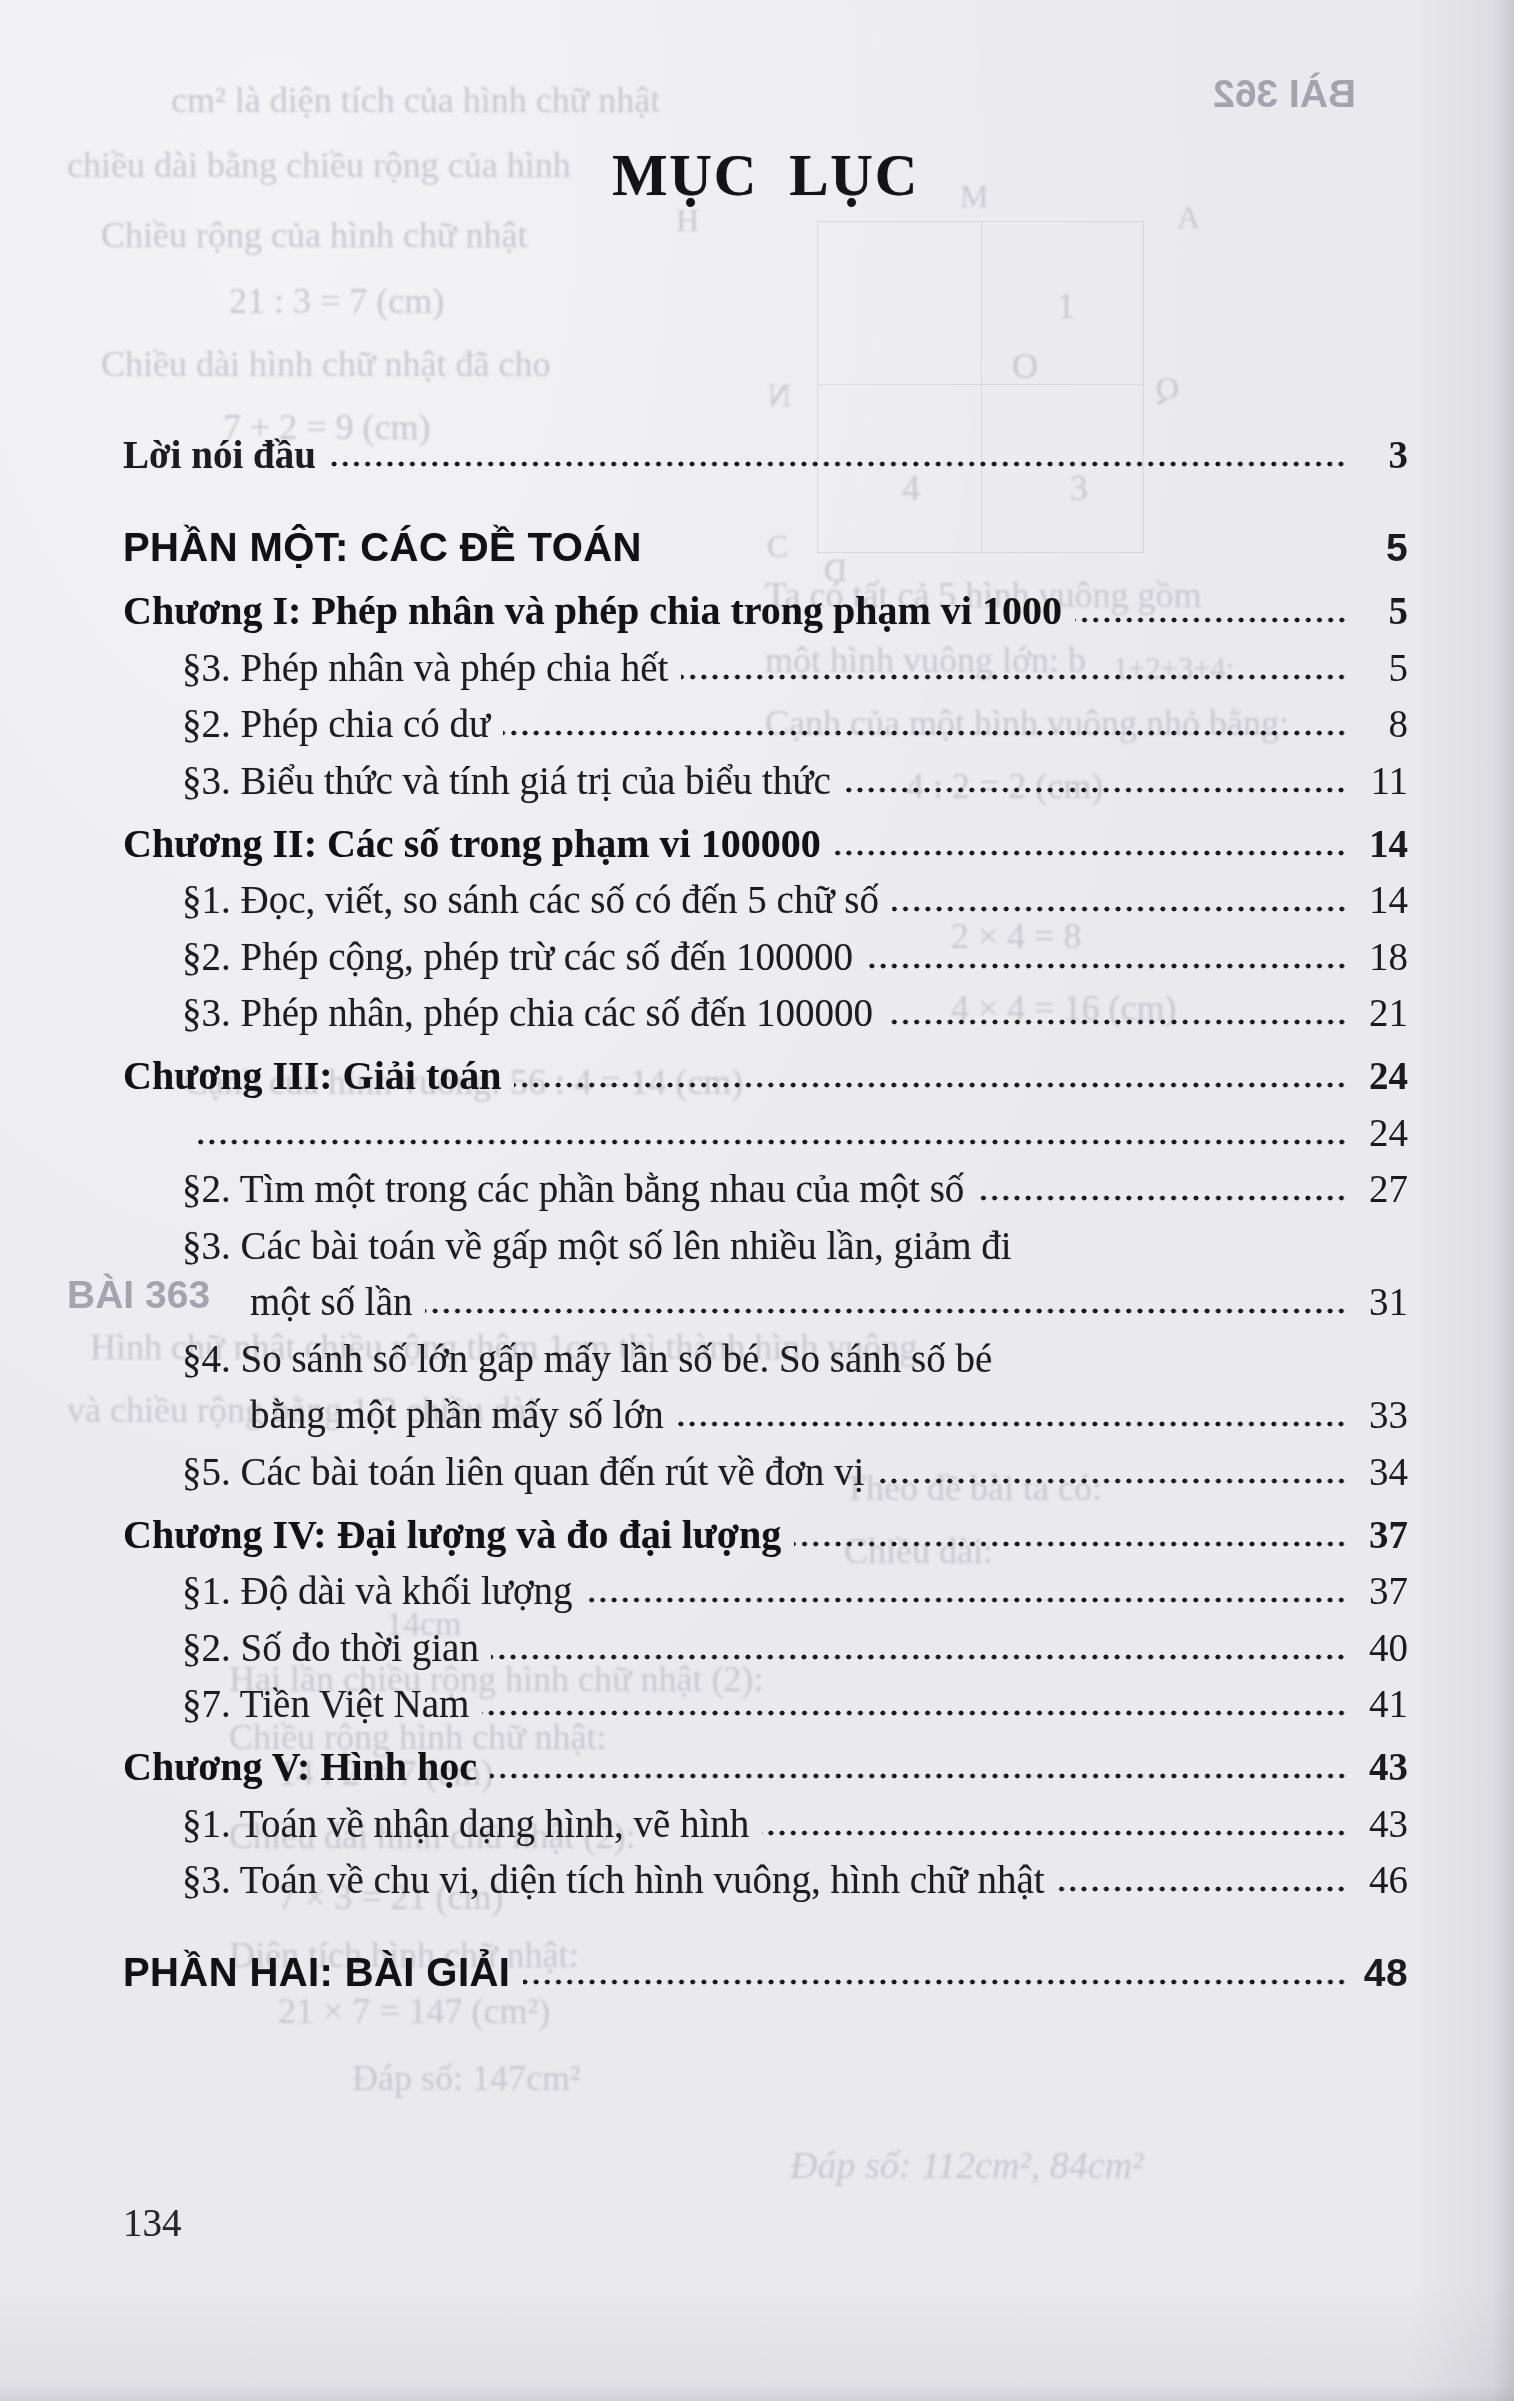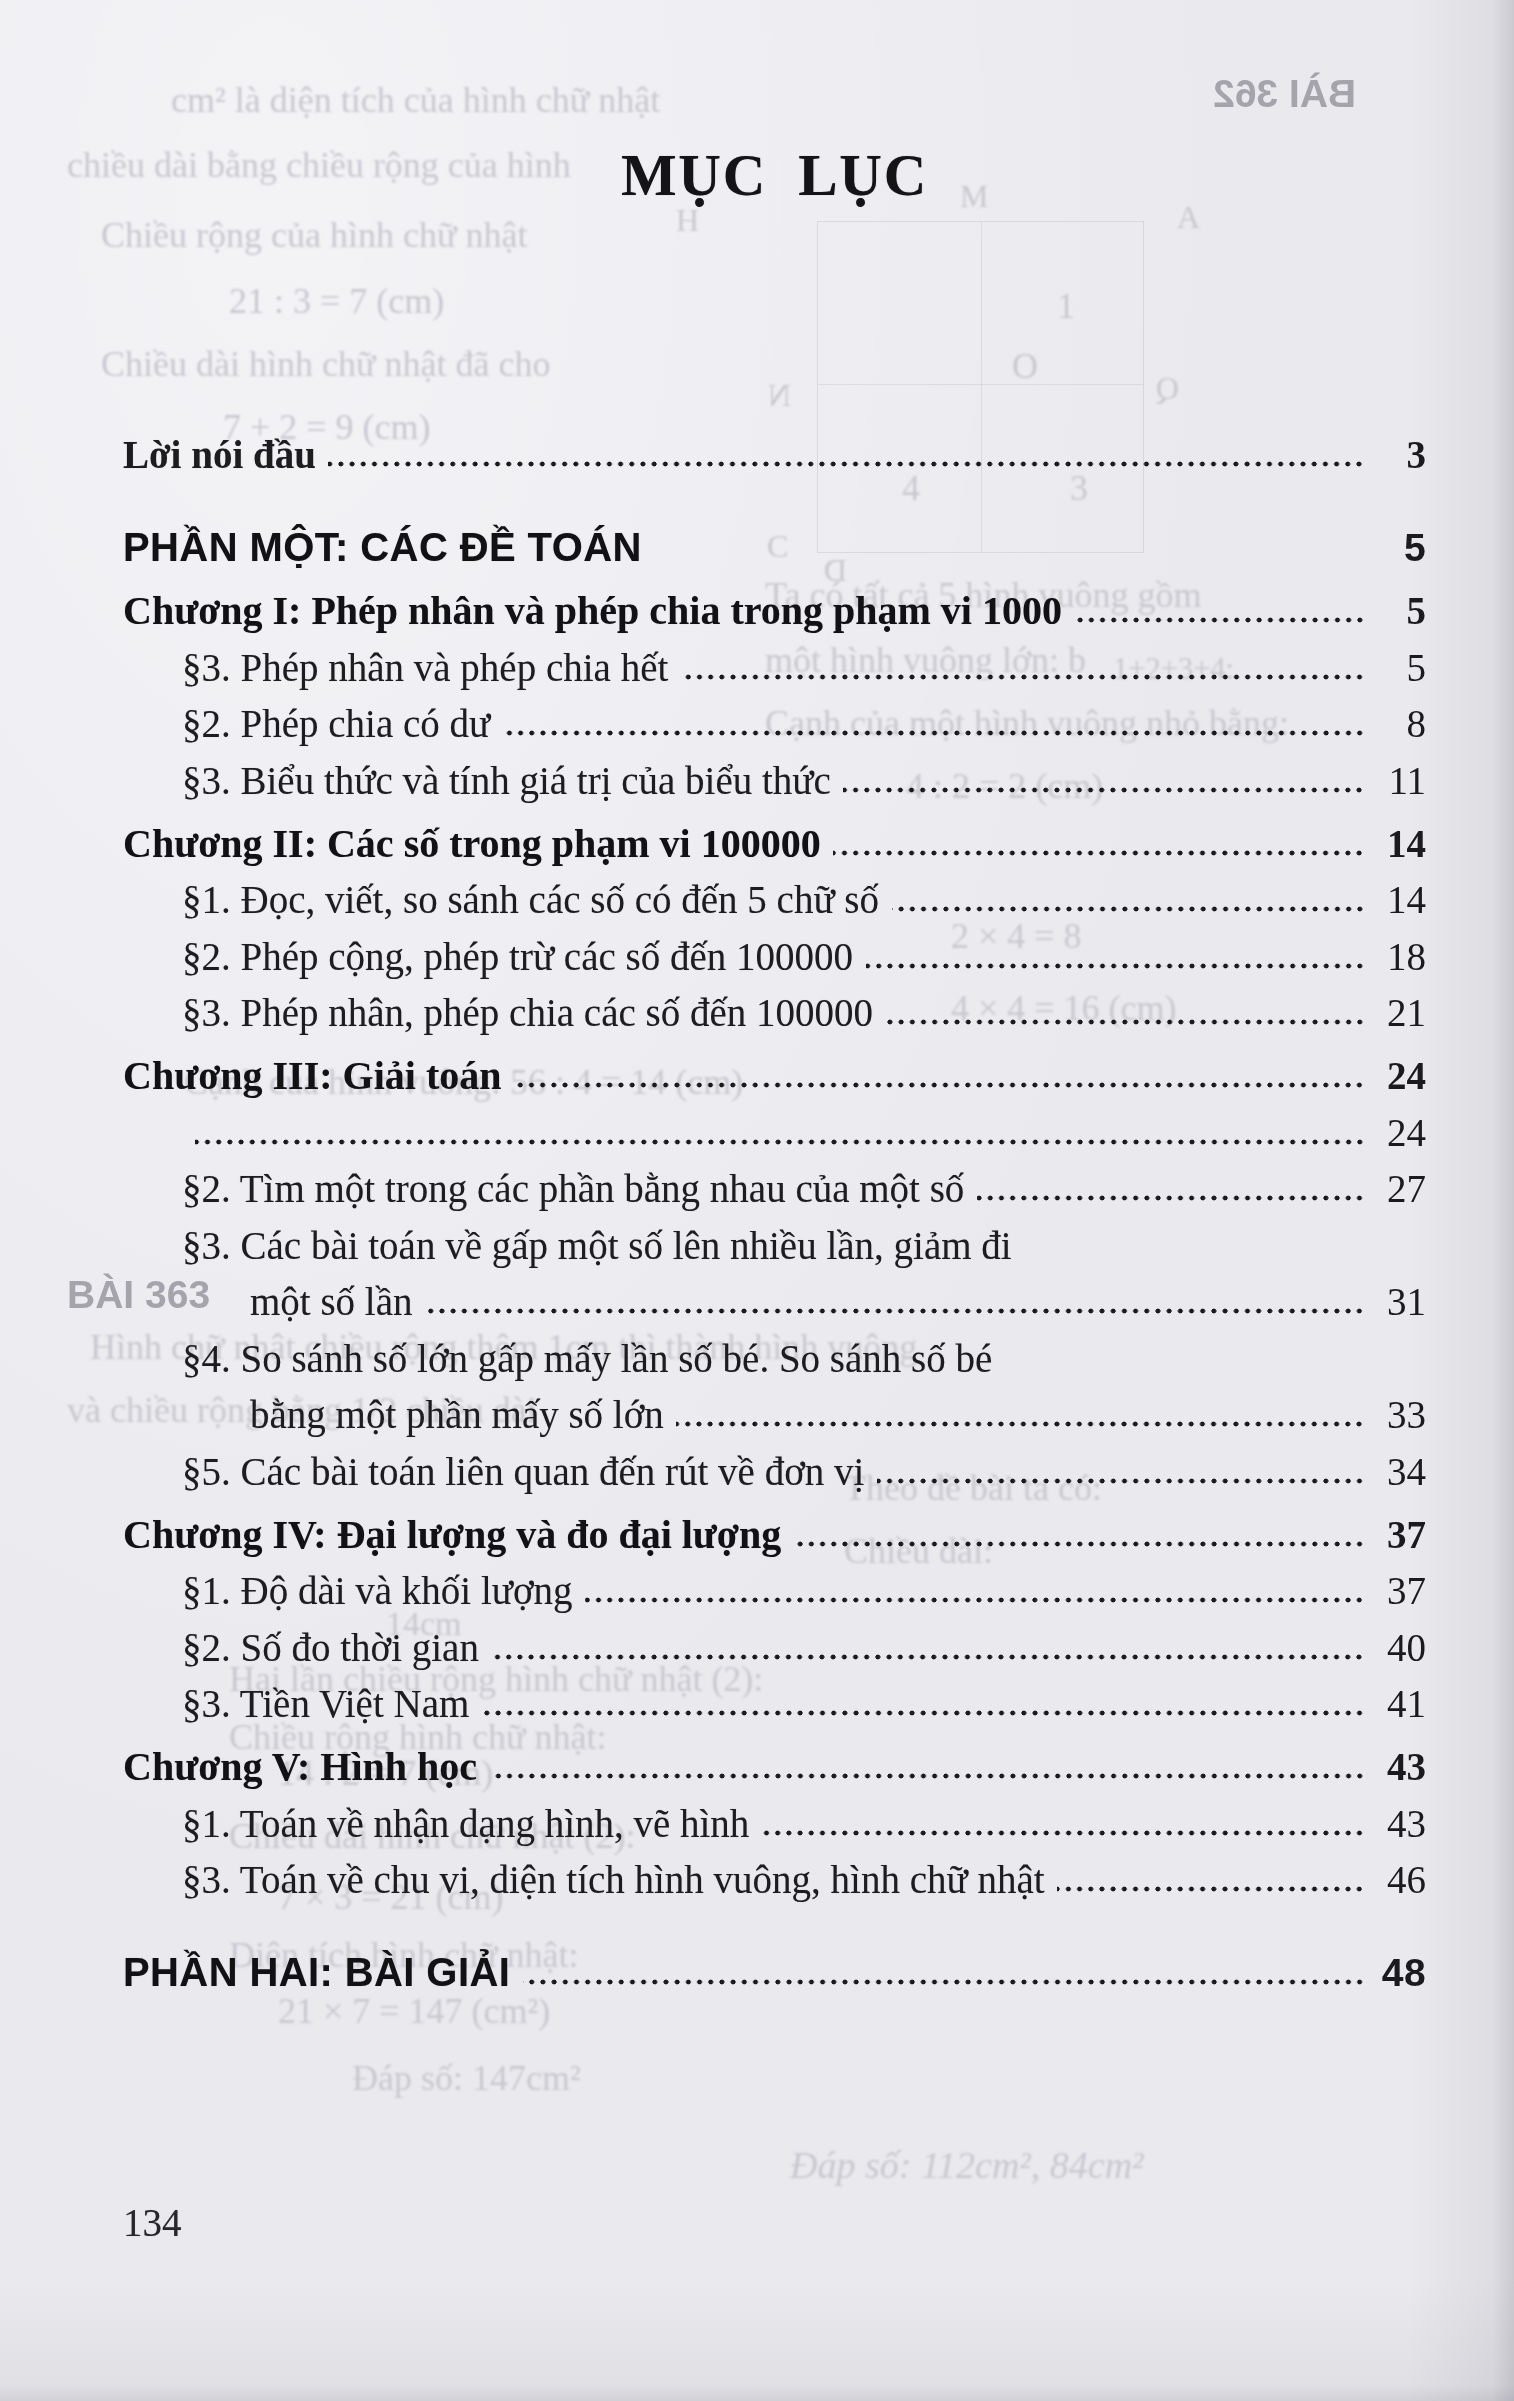--- a/index.html
+++ b/index.html
@@ -8,21 +8,21 @@
     width:1515px;height:2401px;
     background-color:#eae9ee;
     background-image:
       radial-gradient(ellipse at 18% 8%, rgba(255,255,255,0.45), rgba(255,255,255,0) 55%),
       linear-gradient(90deg, rgba(0,0,0,0) 93%, rgba(40,40,55,0.08) 100%),
       linear-gradient(0deg, rgba(40,40,55,0.06) 0%, rgba(0,0,0,0) 5%);
     overflow:hidden;
     font-family:"Liberation Serif", serif;
     color:#1d1d20;
   }
-  .content{position:absolute;left:123px;right:89px;top:0;}
+  .content{position:absolute;left:123px;right:107px;top:0;}
   .title{
     margin:144px 0 0 0;
     text-align:center;
     font-size:59px;line-height:63px;
     font-weight:700;letter-spacing:1.8px;word-spacing:14.4px;
     color:#141417;
     text-shadow:0 0 0.9px rgba(20,20,28,.45);
   }
   .toc-list{margin-top:226px;}
   .row{display:flex;align-items:baseline;font-size:39px;line-height:43px;margin-top:13.5px;}
@@ -209,21 +209,21 @@
           <span class="lab">§1. Độ dài và khối lượng</span>
           <span class="leader"></span>
           <span class="pagenum">37</span>
         </div>
         <div class="row row-section">
           <span class="lab">§2. Số đo thời gian</span>
           <span class="leader"></span>
           <span class="pagenum">40</span>
         </div>
         <div class="row row-section">
-          <span class="lab">§3. Tiền Việt Nam</span>
+          <span class="lab">§7. Tiền Việt Nam</span>
           <span class="leader"></span>
           <span class="pagenum">41</span>
         </div>
         <div class="row row-chapter">
           <span class="lab">Chương V: Hình học</span>
           <span class="leader"></span>
           <span class="pagenum">43</span>
         </div>
         <div class="row row-section">
           <span class="lab">§1. Toán về nhận dạng hình, vẽ hình</span>

